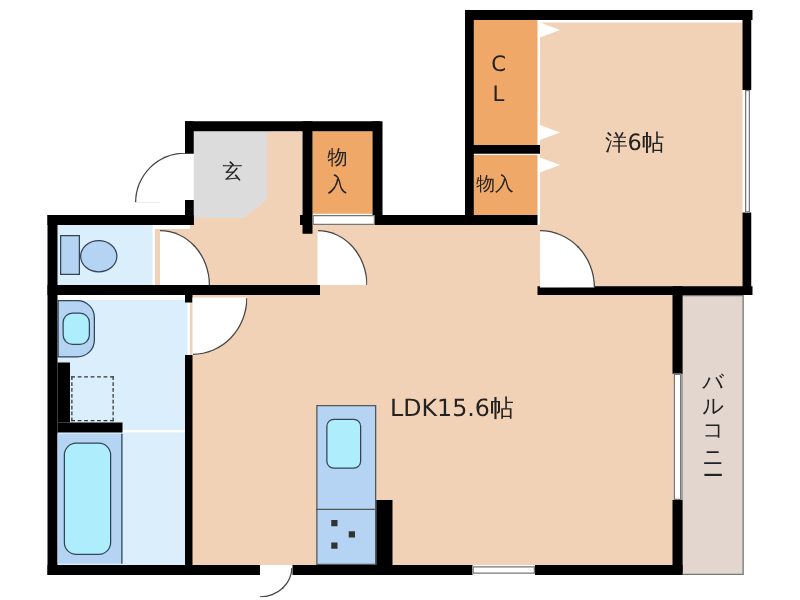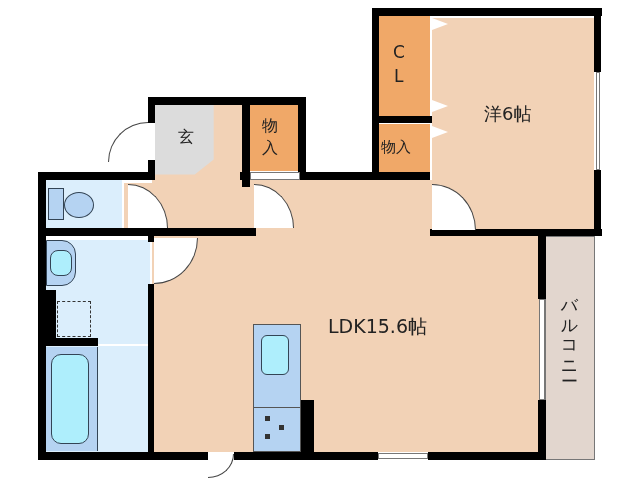--- a/index.html
+++ b/index.html
@@ -82,21 +82,21 @@
 <div class="abs" style="left:57px;top:301px;width:34px;height:36px;border:1px dashed #333;"></div>
 <div class="abs" style="left:46px;top:347px;width:52px;height:104px;background:#b5d3f2;border-right:1px solid #345;"></div>
 <div class="abs" style="left:51px;top:354px;width:38px;height:90px;background:#aeeefc;border:1px solid #345;border-radius:10px;"></div>
 <div class="abs" style="left:253px;top:324px;width:48px;height:128px;background:#b5d3f2;border:1px solid #555;"></div>
 <div class="abs" style="left:261px;top:335px;width:28px;height:40px;background:#aeeefc;border:1px solid #345;border-radius:6px;"></div>
 <div class="abs" style="left:253px;top:407px;width:48px;height:1px;background:#555;"></div>
 <div class="abs" style="left:265px;top:416px;width:5px;height:5px;background:#333;"></div>
 <div class="abs" style="left:279px;top:425px;width:5px;height:5px;background:#333;"></div>
 <div class="abs" style="left:265px;top:434px;width:5px;height:5px;background:#333;"></div>
 
-<div class="lbl" style="left:328px;top:314px;font-size:19px;">LDK15.6帖</div>
+<div class="lbl" style="left:312px;top:314px;font-size:19px;">LDK15.6帖</div>
 <div class="lbl" style="left:484px;top:102px;font-size:18px;">洋6帖</div>
 <div class="lbl" style="left:393px;top:42px;font-size:17px;">C</div>
 <div class="lbl" style="left:394px;top:66px;font-size:17px;">L</div>
 <div class="lbl" style="left:381px;top:138px;font-size:15px;">物入</div>
 <div class="lbl" style="left:262px;top:116px;font-size:16px;">物</div>
 <div class="lbl" style="left:262px;top:138px;font-size:16px;">入</div>
 <div class="lbl" style="left:178px;top:127px;font-size:16px;">玄</div>
 <div class="lbl" style="left:559px;top:286px;font-size:17px;writing-mode:vertical-rl;letter-spacing:2px;">バルコニー</div>
 
 </body></html>

